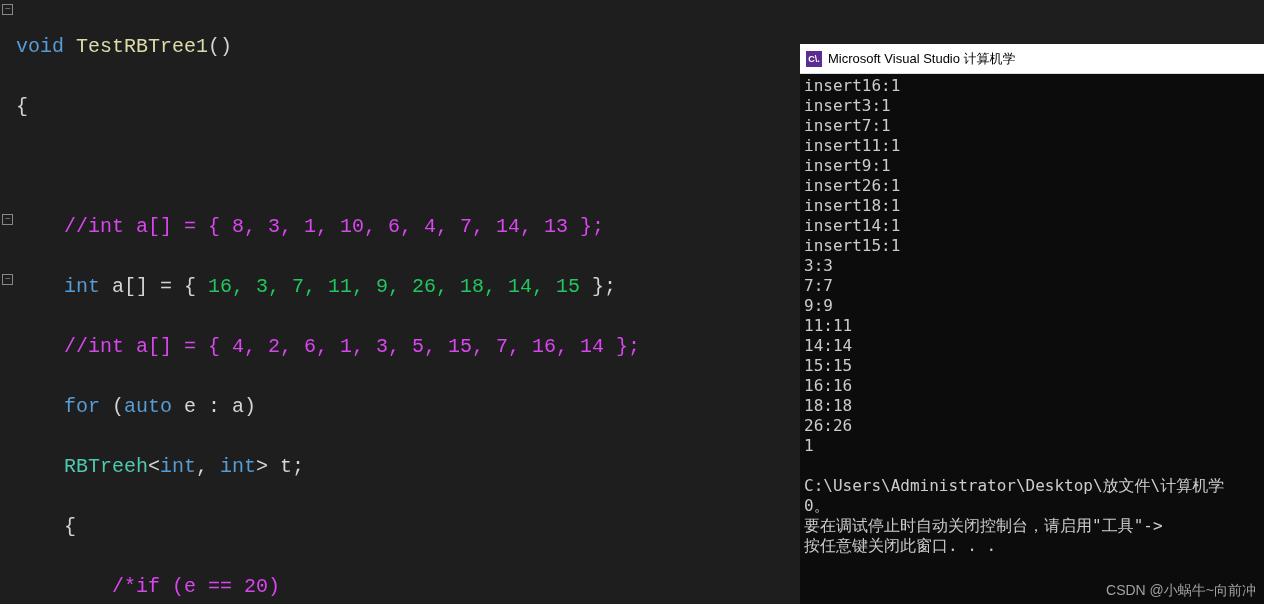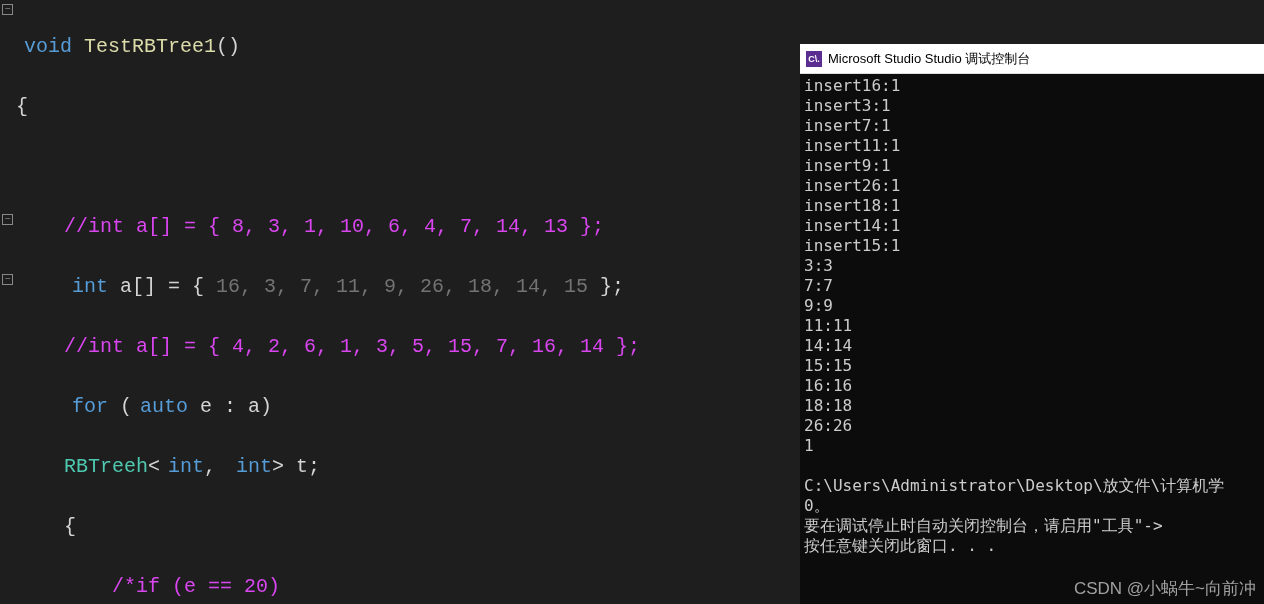--- a/index.html
+++ b/index.html
@@ -44,23 +44,23 @@
   }
   .code {
     position: absolute;
     left: 16px;
     top: 2px;
     white-space: pre;
     line-height: 30px;
     font-size: 20px;
   }
   .line { height: 30px; }
-  .kw    { color: #569cd6; margin-left: 8px; }            
+  .kw    { color: #569cd6; }            
   .fn    { color: #dcdcaa; }            
-  .num   { color: #737373; }            
+  .num   { color: #22c55e; }            
   .cmt   { color: #d946ef; }            
   .type  { color: #4ec9b0; }            
   .id    { color: #d4d4d4; }            
   .br    { color: #d4d4d4; }            
   .ang   { color: #d4d4d4; }            
   .p     { color: #d4d4d4; }
 
   .console-window {
     position: absolute;
     left: 800px;
@@ -100,21 +100,21 @@
     white-space: pre;
     line-height: 20px;
     font-size: 16px;
   }
   .watermark {
     position: absolute;
     right: 8px;
     bottom: 4px;
     color: #bbbbbb;
     font-family: 'Microsoft YaHei', sans-serif;
-    font-size: 17px;
+    font-size: 14px;
     opacity: 0.85;
   }
 </style>
 </head>
 <body>
 
 <div class="editor">
   <div class="gutter">
     <div class="fold" style="top:4px">−</div>
     <div class="fold" style="top:214px">−</div>
@@ -139,21 +139,21 @@
 
 
 
 
   </div>
 </div>
 
 <div class="console-window">
   <div class="titlebar">
     <div class="icon">C\.</div>
-    <span>Microsoft Studio Studio 调试控制台</span>
+    <span>Microsoft Visual Studio 计算机学</span>
   </div>
   <div class="console-body" id="console-body">insert16:1
 insert3:1
 insert7:1
 insert11:1
 insert9:1
 insert26:1
 insert18:1
 insert14:1
 insert15:1

